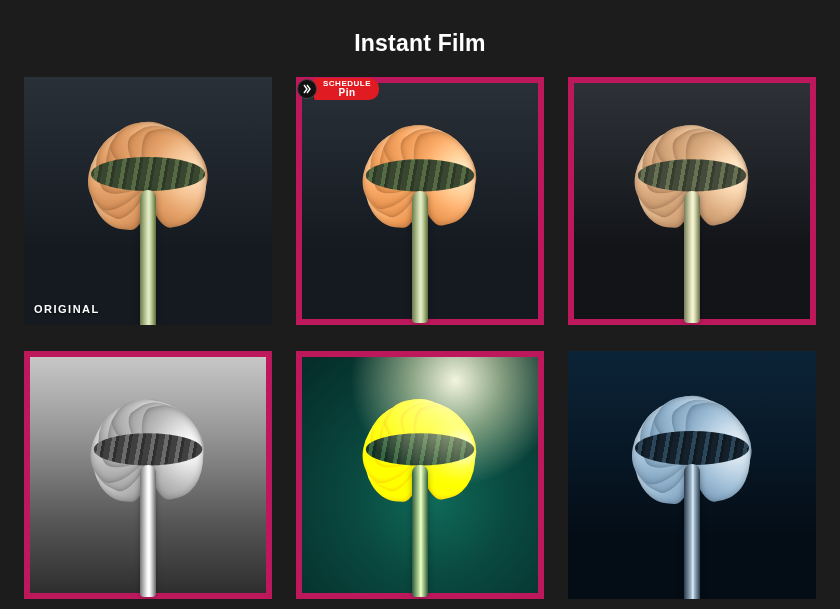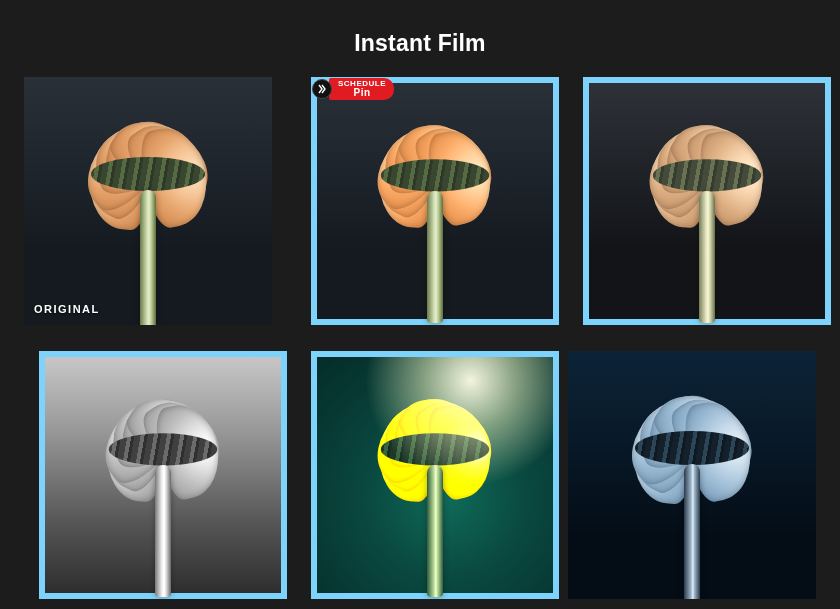--- a/index.html
+++ b/index.html
@@ -45,22 +45,21 @@
   }
   .tile .frame {
     position: absolute;
     inset: 0;
   }
   .tile.with-white-border .frame {
     inset: 6px;
     background: #000;
   }
   .tile.with-white-border {
-    background: #7dd3fc;
-    margin-left: 15px;
+    background: #be185d;
   }
   .tile .flower {
     position: absolute;
     inset: 0;
   }
   .tile.with-white-border .flower { inset: 6px; }
 
   
   .bg-dark   { background: linear-gradient(180deg, #2a3038 0%, #141a20 70%); }
   .bg-dark2  { background: linear-gradient(180deg, #2e3238 0%, #121418 70%); }

